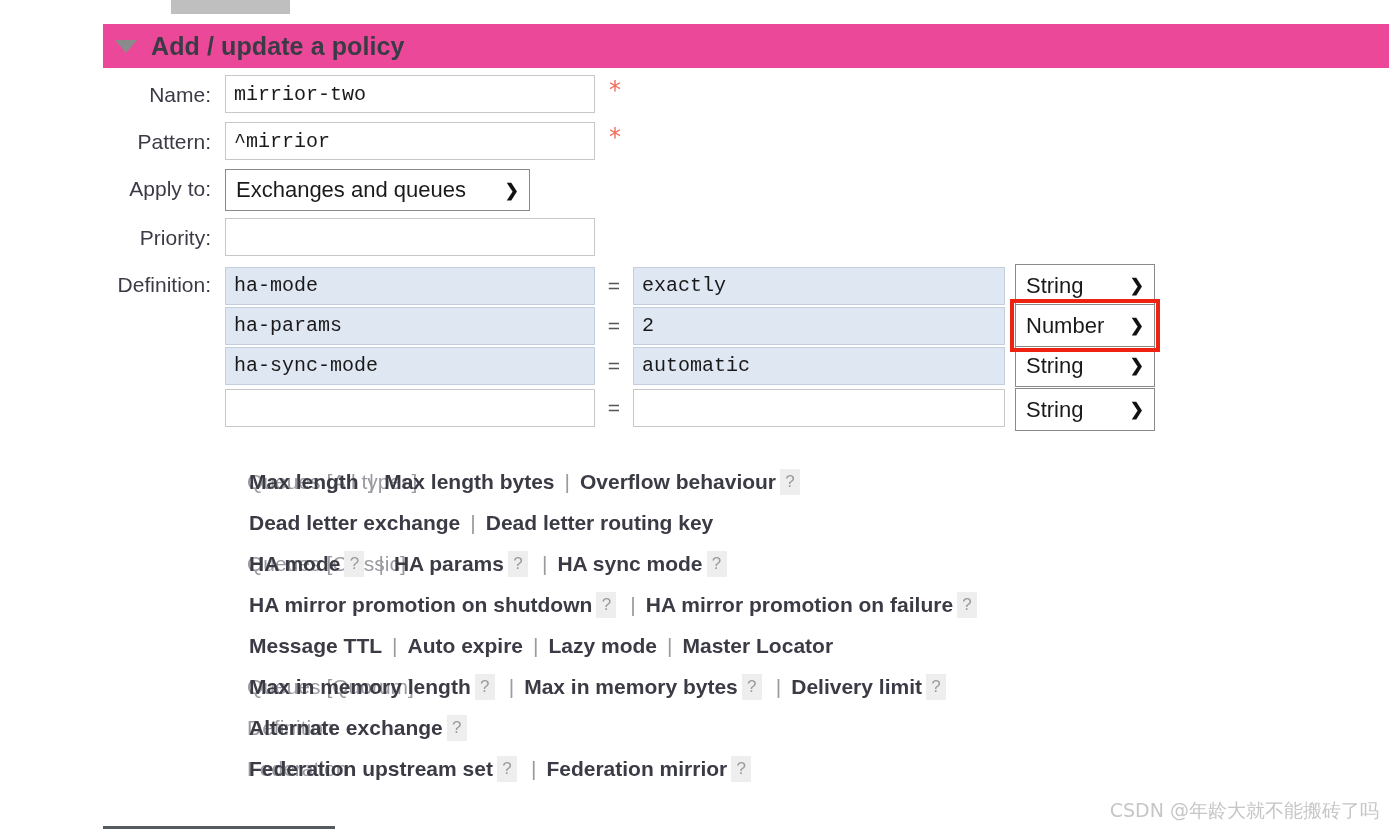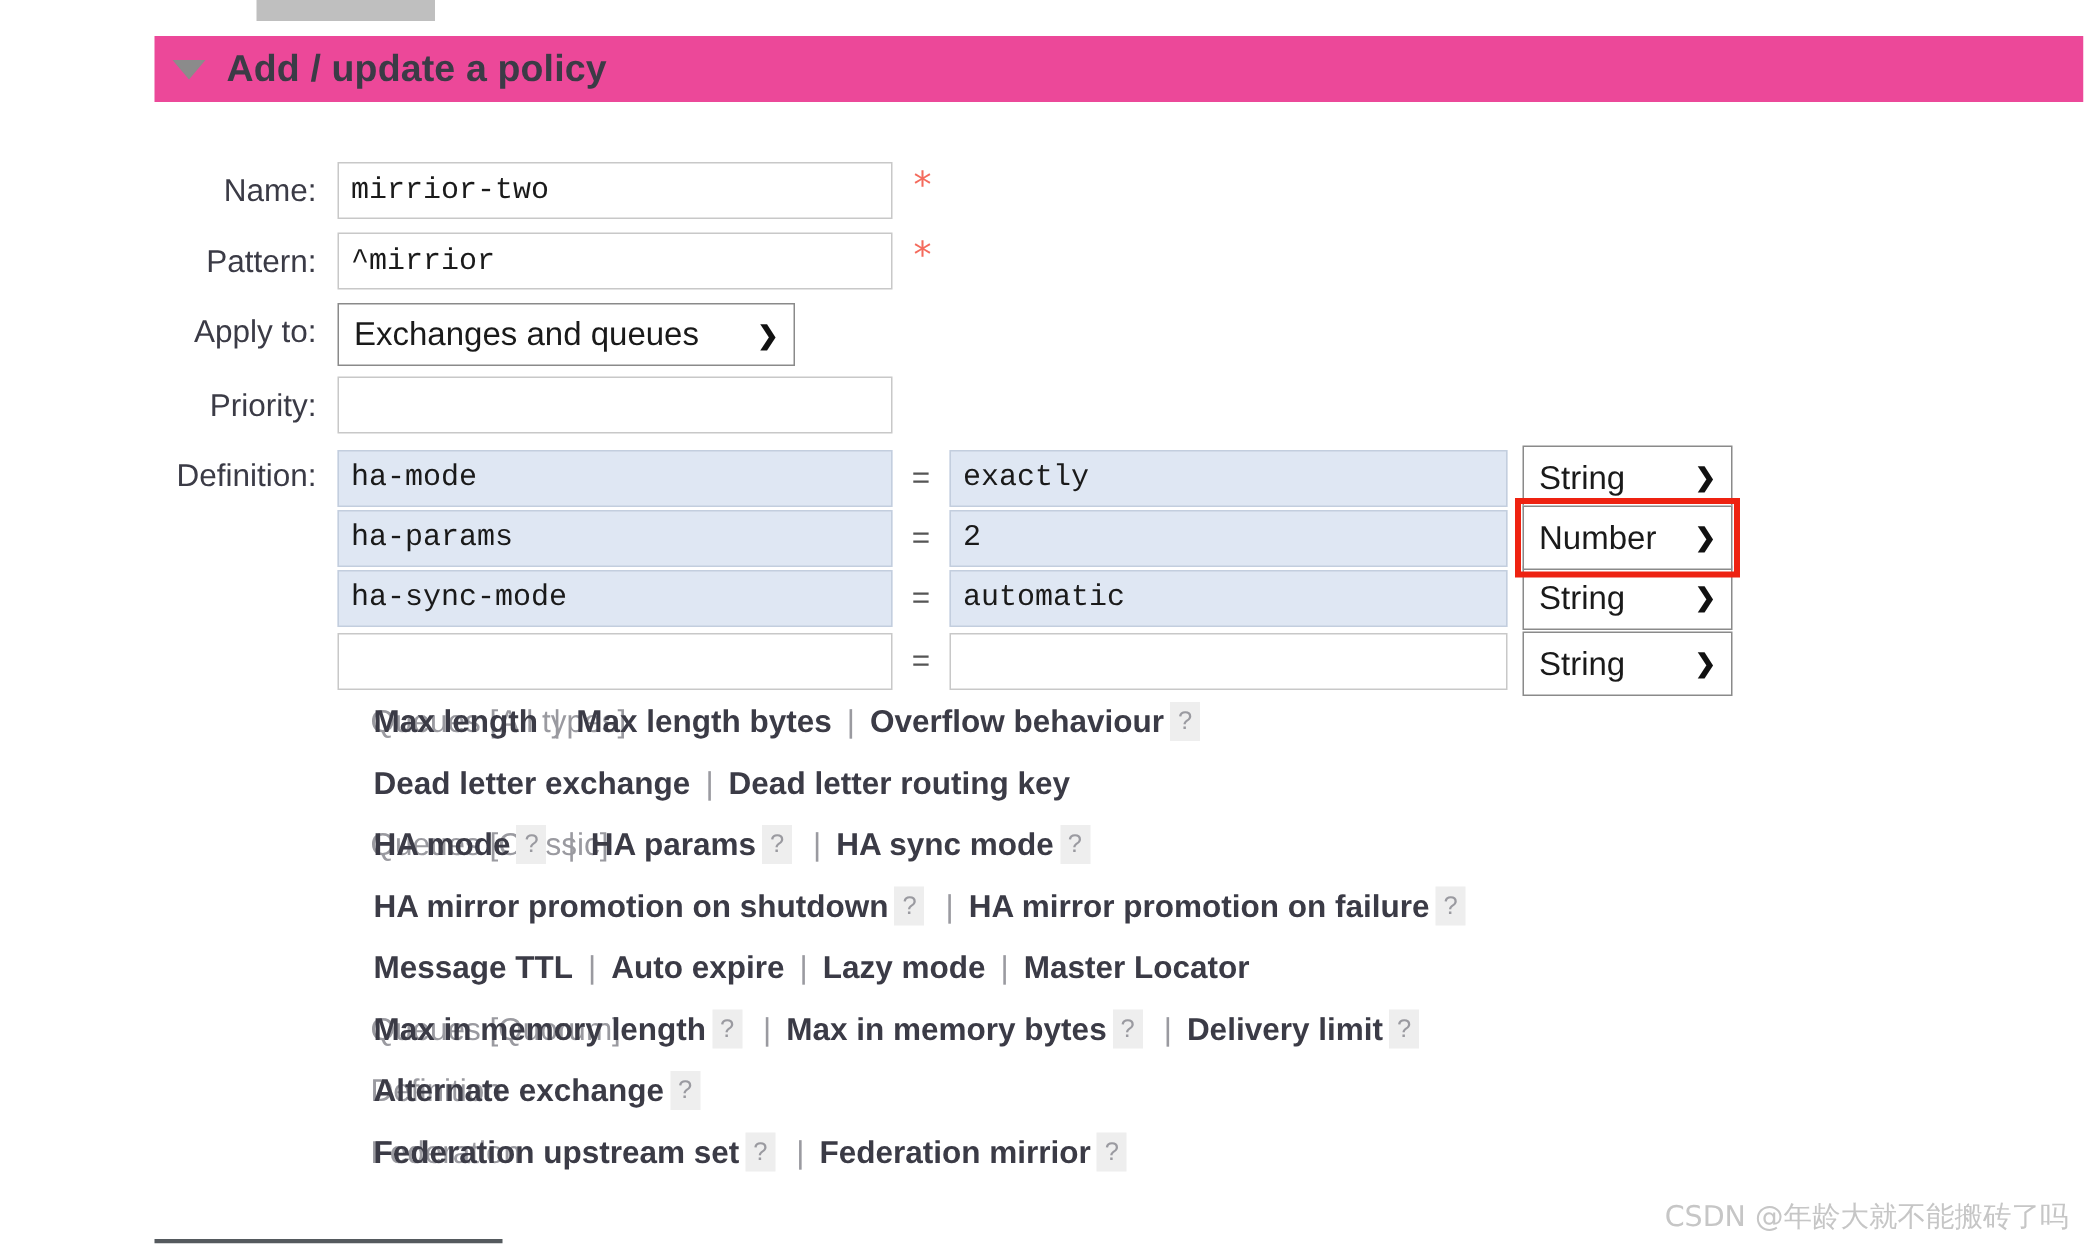--- a/index.html
+++ b/index.html
@@ -54,21 +54,20 @@
     letter-spacing: 0.1px;
     white-space: nowrap;
   }
 
   
   .form {
     position: absolute;
     left: 0;
     top: 75px;
     width: 1389px;
-    margin-top: 33px;
   }
   .form-row {
     display: flex;
     align-items: flex-start;
     margin-bottom: 7px;
   }
   .form-label {
     width: 225px;
     text-align: right;
     padding-right: 14px;

